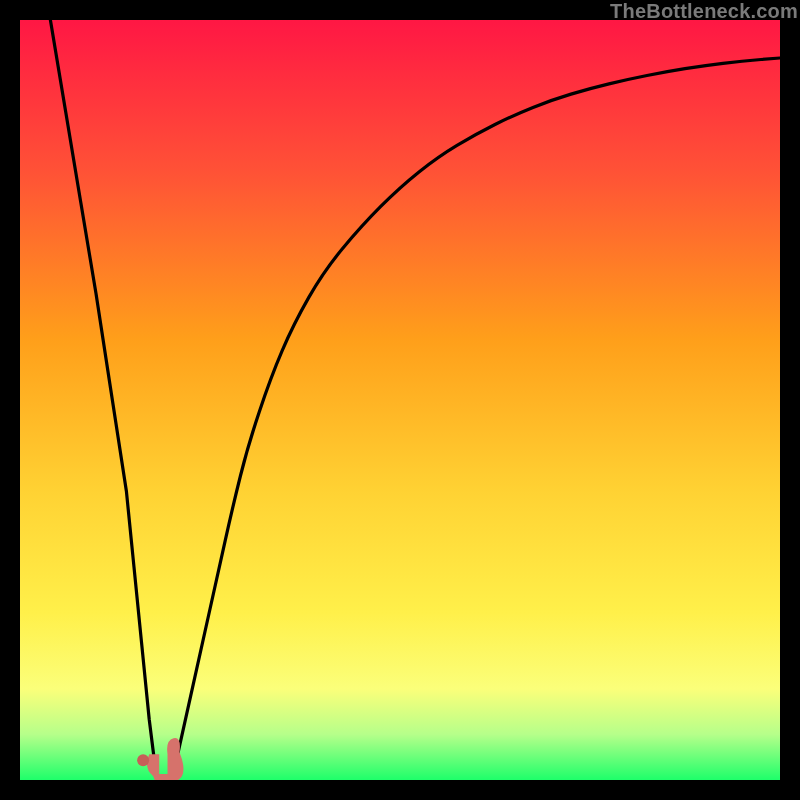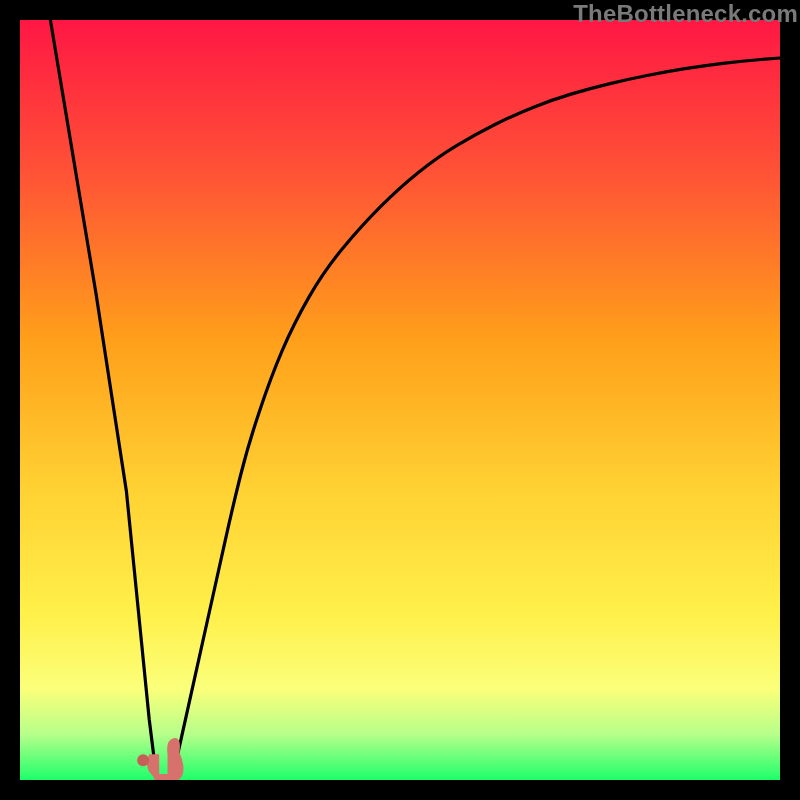--- a/index.html
+++ b/index.html
@@ -24,21 +24,21 @@
     left: 0;
     top: 0;
     width: 760px;
     height: 760px;
   }
   .watermark {
     position: absolute;
     top: 0px;
     right: 2px;
     color: #7a7a7a;
-    font-size: 24px;
+    font-size: 20px;
     font-weight: 600;
     letter-spacing: 0.2px;
     user-select: none;
   }
 </style>
 </head>
 <body>
 
 <div class="frame">
   <svg class="plot-area" viewBox="0 0 760 760" preserveAspectRatio="none">

